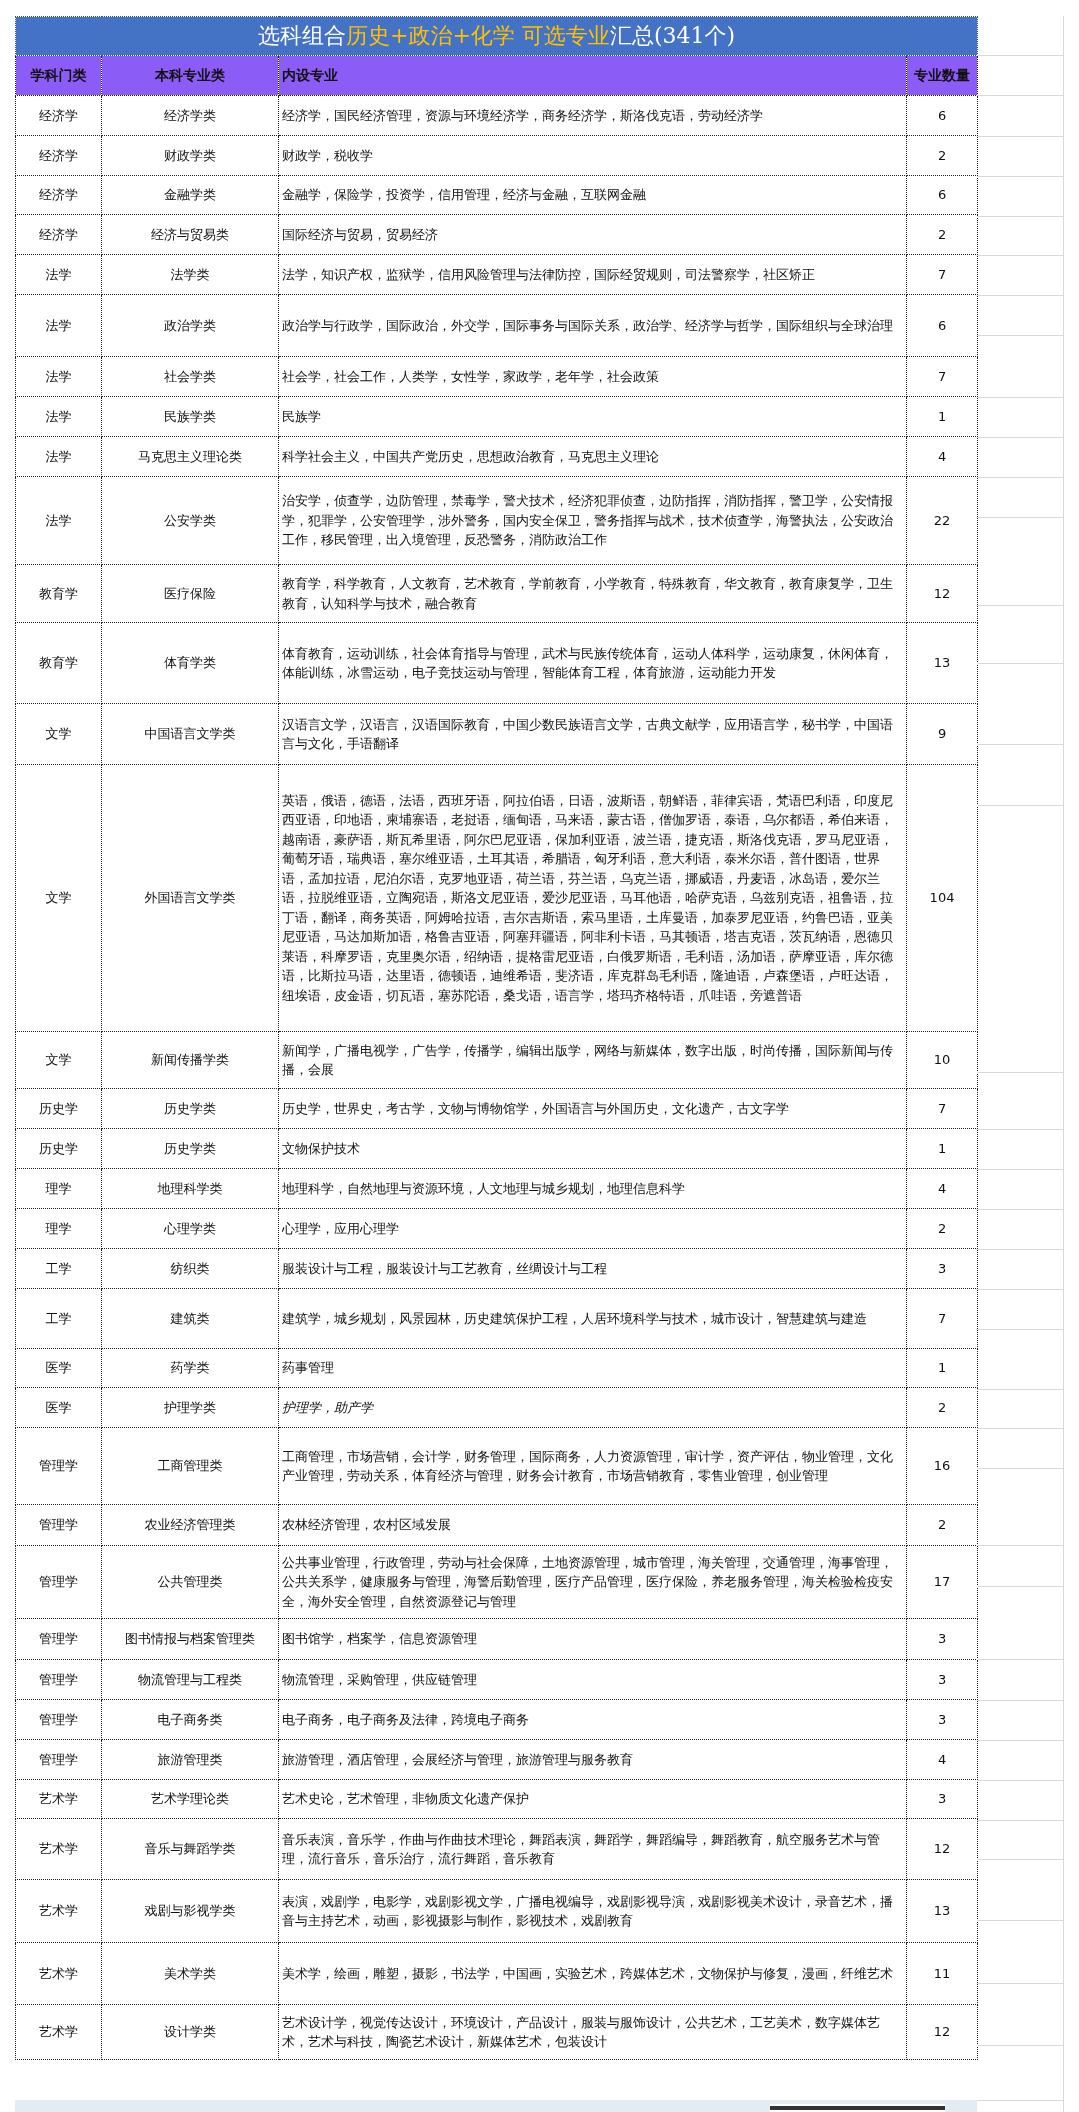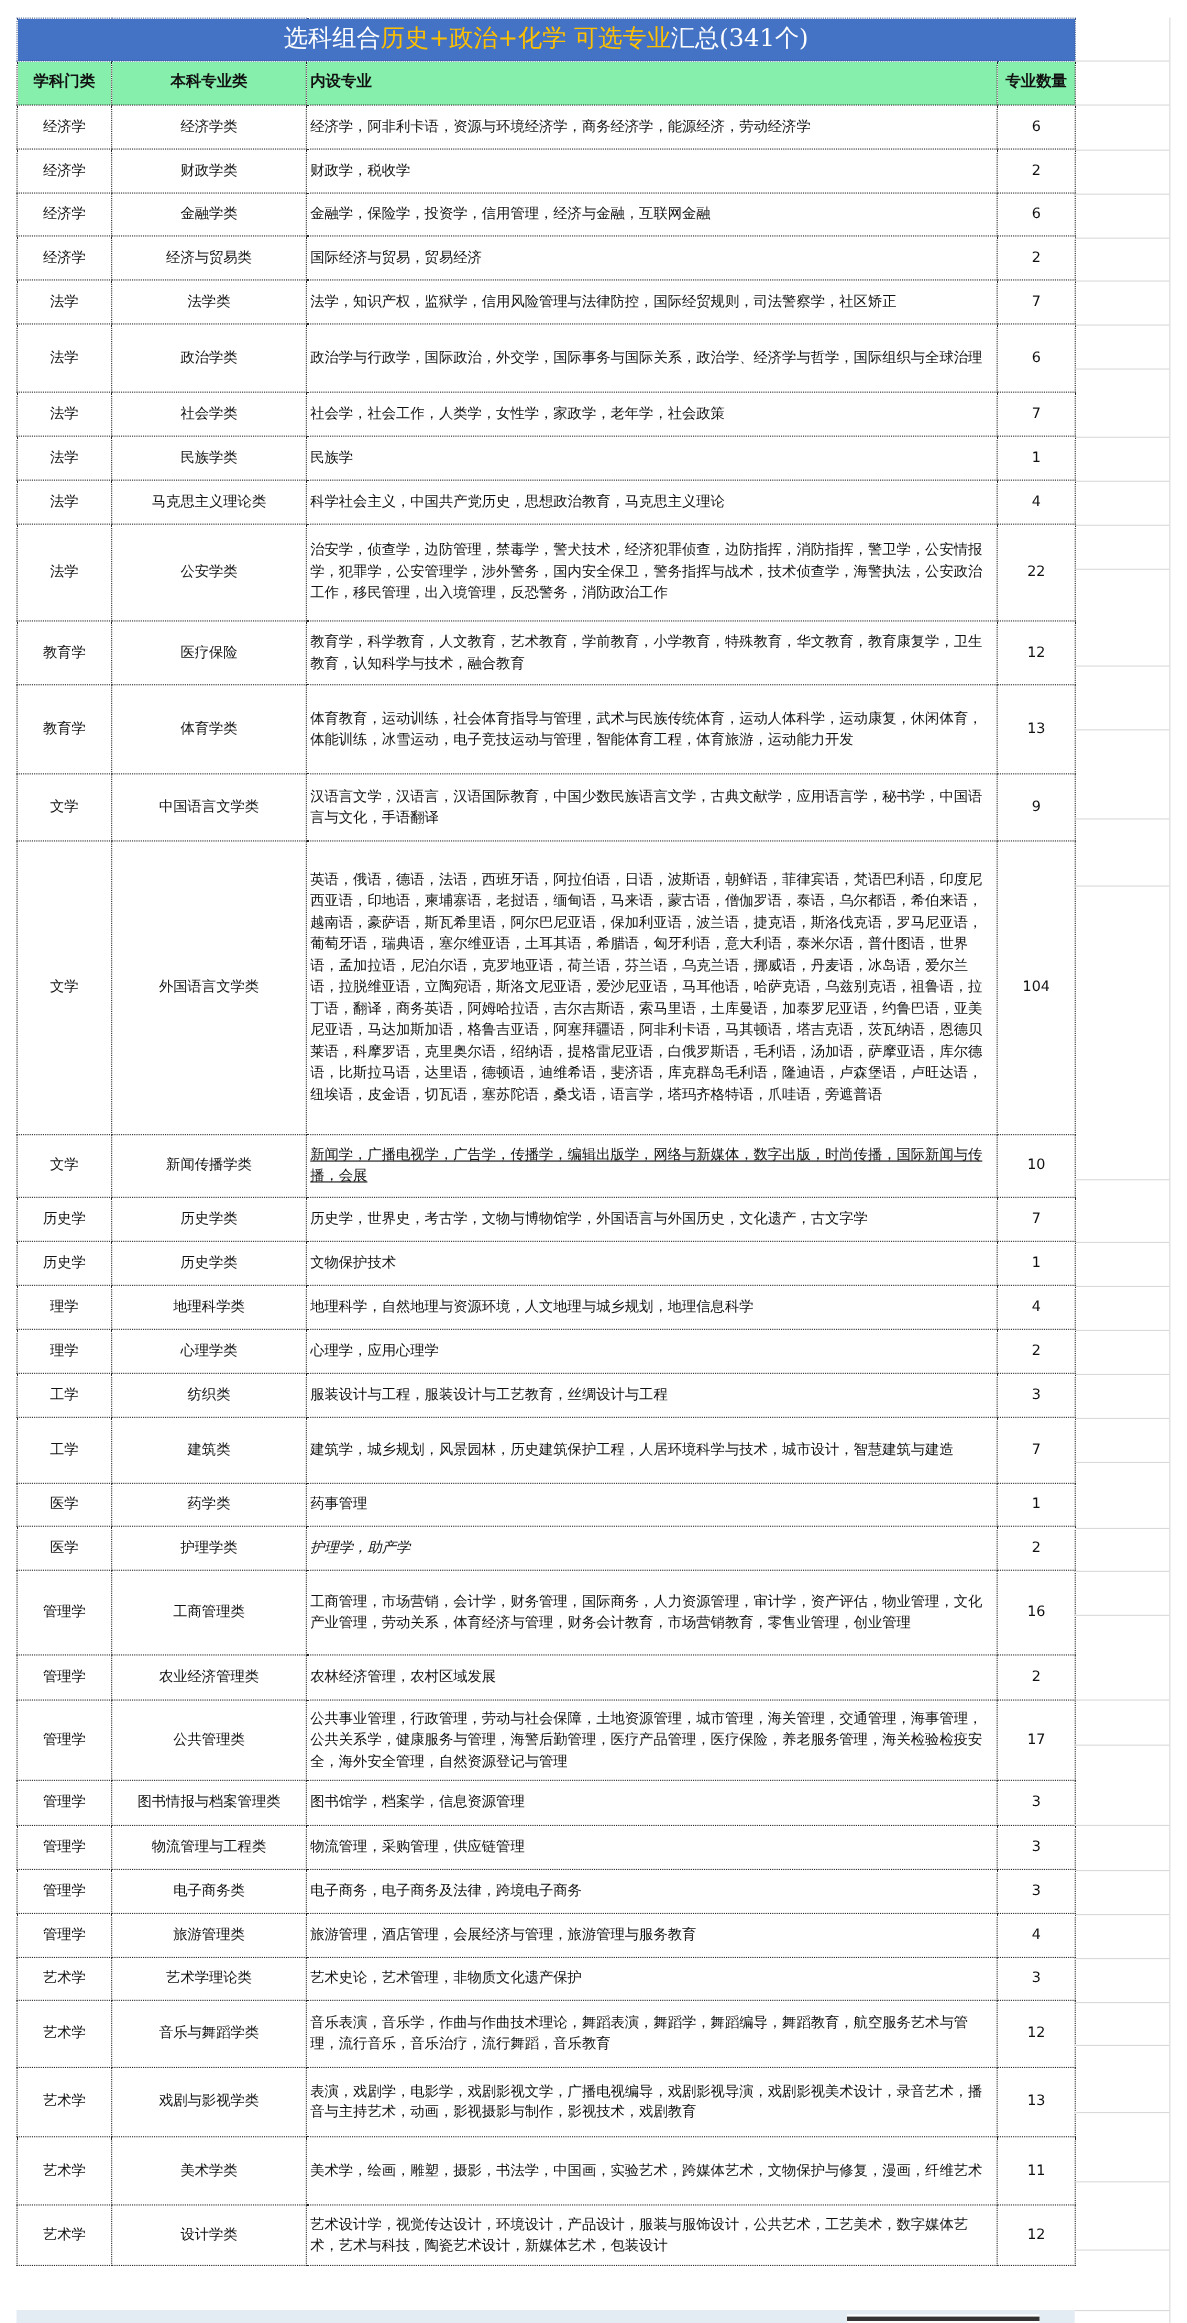--- a/index.html
+++ b/index.html
@@ -6,21 +6,21 @@
   body { width:1079px; height:2112px; position:relative; overflow:hidden;
          font-family:"DejaVu Sans","Liberation Sans",sans-serif; color:#111; }
   .gridcol { position:absolute; top:16px; left:977px; width:86px; height:2096px;
              border-right:1px solid #d9d9d9; }
   .gridline { position:absolute; left:977px; width:86px; height:0; border-top:1px solid #d9d9d9; }
   table { position:absolute; left:15px; top:16px; border-collapse:collapse; table-layout:fixed; width:962px; }
   td, th { border:1px dotted #222; padding:0 3px; font-size:13px; line-height:19.5px; vertical-align:middle; overflow:hidden; }
   .title-cell { background:#4472C4; color:#ffffff; text-align:center; font-family:"DejaVu Serif","Liberation Serif",serif;
                 font-size:22px; height:38px; border:1px dotted #2f4f8a; padding:0; }
   .title-cell .hl { color:#FFC000; }
-  th { background:#86efac; font-weight:bold; font-size:14px; height:39px;font-family:Liberation Mono, monospace; }
+  th { background:#8b5cf6; font-weight:bold; font-size:14px; height:39px; }
   th.c1, th.c2, th.c4 { text-align:center; }
   th.c3 { text-align:left; }
   td.c1, td.c2, td.c4 { text-align:center; }
   td.c3 { text-align:left; word-break:break-all; }
   .bottom-strip { position:absolute; left:15px; top:2100px; width:962px; height:12px; background:#E3EBF3; }
   .bottom-badge { position:absolute; left:770px; top:2104px; width:175px; height:8px; background:#fff; }
   .bottom-badge span { display:block; height:4px; margin-top:2px; background:#333; width:100%; }
 </style>
 </head>
 <body>
@@ -42,21 +42,21 @@
       <th class="c1">学科门类</th>
       <th class="c2">本科专业类</th>
       <th class="c3">内设专业</th>
       <th class="c4">专业数量</th>
     </tr>
   </thead>
   <tbody id="tbody">
       <tr style="height: 39px;">
         <td class="c1" style="height: 39px; padding: 0px 3px;">经济学</td>
         <td class="c2" style="height: 39px; padding: 0px 3px;">经济学类</td>
-        <td class="c3" style="height: 39px; padding: 0px 3px;">经济学，阿非利卡语，资源与环境经济学，商务经济学，能源经济，劳动经济学</td>
+        <td class="c3" style="height: 39px; padding: 0px 3px;">经济学，国民经济管理，资源与环境经济学，商务经济学，斯洛伐克语，劳动经济学</td>
         <td class="c4" style="height: 39px; padding: 0px 3px;">6</td>
       </tr>
       <tr style="height: 39px;">
         <td class="c1" style="height: 39px; padding: 0px 3px;">经济学</td>
         <td class="c2" style="height: 39px; padding: 0px 3px;">财政学类</td>
         <td class="c3" style="height: 39px; padding: 0px 3px;">财政学，税收学</td>
         <td class="c4" style="height: 39px; padding: 0px 3px;">2</td>
       </tr>
       <tr style="height: 38px;">
         <td class="c1" style="height: 38px; padding: 0px 3px;">经济学</td>
@@ -126,21 +126,21 @@
       </tr>
       <tr style="height: 266px;">
         <td class="c1" style="height: 266px; padding: 0px 3px;">文学</td>
         <td class="c2" style="height: 266px; padding: 0px 3px;">外国语言文学类</td>
         <td class="c3" style="height: 266px; padding: 0px 3px;">英语，俄语，德语，法语，西班牙语，阿拉伯语，日语，波斯语，朝鲜语，菲律宾语，梵语巴利语，印度尼西亚语，印地语，柬埔寨语，老挝语，缅甸语，马来语，蒙古语，僧伽罗语，泰语，乌尔都语，希伯来语，越南语，豪萨语，斯瓦希里语，阿尔巴尼亚语，保加利亚语，波兰语，捷克语，斯洛伐克语，罗马尼亚语，葡萄牙语，瑞典语，塞尔维亚语，土耳其语，希腊语，匈牙利语，意大利语，泰米尔语，普什图语，世界语，孟加拉语，尼泊尔语，克罗地亚语，荷兰语，芬兰语，乌克兰语，挪威语，丹麦语，冰岛语，爱尔兰语，拉脱维亚语，立陶宛语，斯洛文尼亚语，爱沙尼亚语，马耳他语，哈萨克语，乌兹别克语，祖鲁语，拉丁语，翻译，商务英语，阿姆哈拉语，吉尔吉斯语，索马里语，土库曼语，加泰罗尼亚语，约鲁巴语，亚美尼亚语，马达加斯加语，格鲁吉亚语，阿塞拜疆语，阿非利卡语，马其顿语，塔吉克语，茨瓦纳语，恩德贝莱语，科摩罗语，克里奥尔语，绍纳语，提格雷尼亚语，白俄罗斯语，毛利语，汤加语，萨摩亚语，库尔德语，比斯拉马语，达里语，德顿语，迪维希语，斐济语，库克群岛毛利语，隆迪语，卢森堡语，卢旺达语，纽埃语，皮金语，切瓦语，塞苏陀语，桑戈语，语言学，塔玛齐格特语，爪哇语，旁遮普语</td>
         <td class="c4" style="height: 266px; padding: 0px 3px;">104</td>
       </tr>
       <tr style="height: 56px;">
         <td class="c1" style="height: 56px; padding: 0px 3px;">文学</td>
         <td class="c2" style="height: 56px; padding: 0px 3px;">新闻传播学类</td>
-        <td class="c3" style="height: 56px; padding: 0px 3px; text-decoration: underline;">新闻学，广播电视学，广告学，传播学，编辑出版学，网络与新媒体，数字出版，时尚传播，国际新闻与传播，会展</td>
+        <td class="c3" style="height: 56px; padding: 0px 3px;">新闻学，广播电视学，广告学，传播学，编辑出版学，网络与新媒体，数字出版，时尚传播，国际新闻与传播，会展</td>
         <td class="c4" style="height: 56px; padding: 0px 3px;">10</td>
       </tr>
       <tr style="height: 39px;">
         <td class="c1" style="height: 39px; padding: 0px 3px;">历史学</td>
         <td class="c2" style="height: 39px; padding: 0px 3px;">历史学类</td>
         <td class="c3" style="height: 39px; padding: 0px 3px;">历史学，世界史，考古学，文物与博物馆学，外国语言与外国历史，文化遗产，古文字学</td>
         <td class="c4" style="height: 39px; padding: 0px 3px;">7</td>
       </tr>
       <tr style="height: 39px;">
         <td class="c1" style="height: 39px; padding: 0px 3px;">历史学</td>

